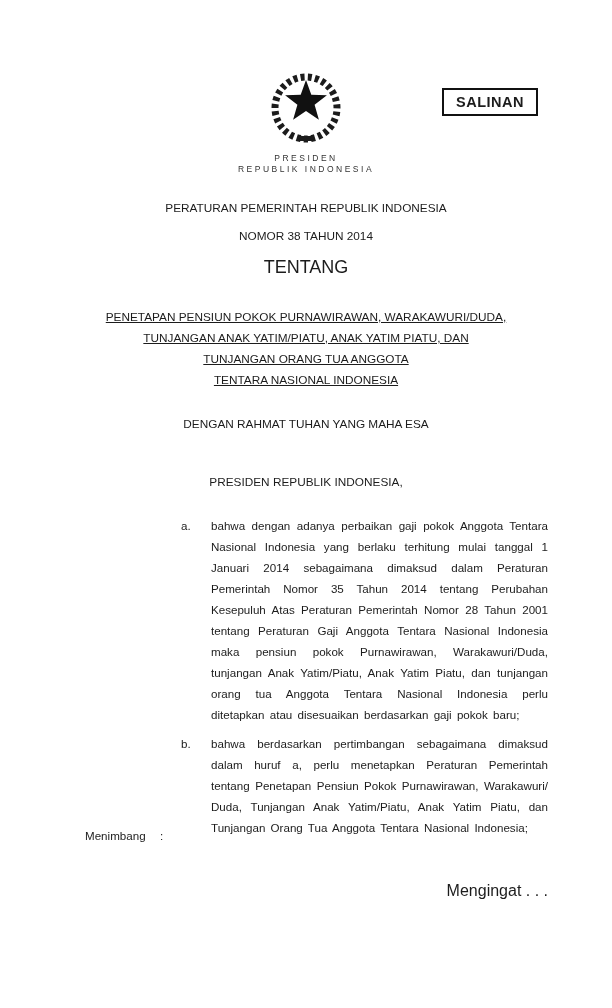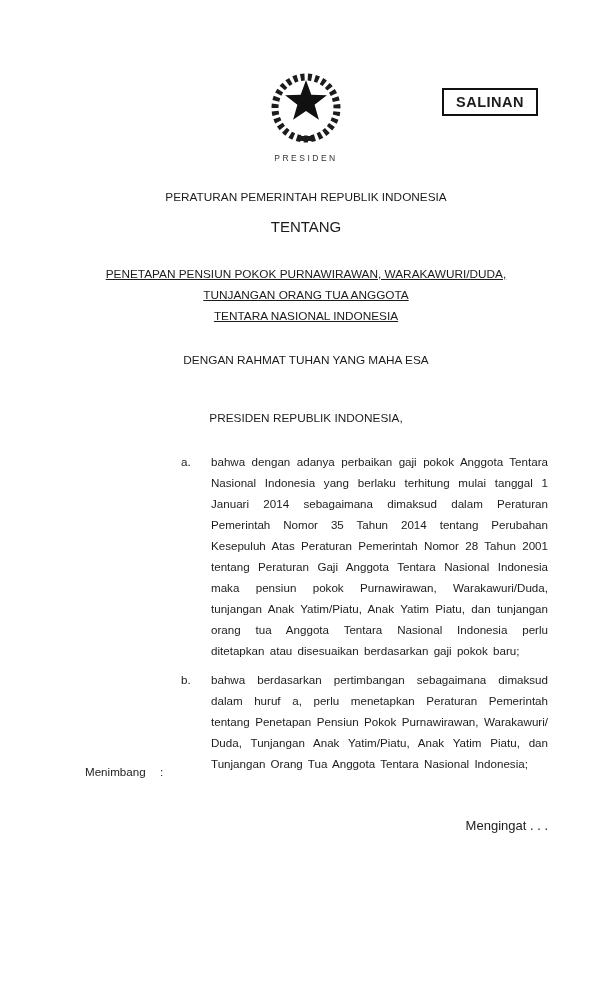--- a/index.html
+++ b/index.html
@@ -46,21 +46,21 @@
     color: #333;
   }
   .letterhead .lh2 {
     font-size: 8.5px;
     letter-spacing: 2.5px;
     color: #333;
   }
   .title-block { text-align: center; }
   .title-line1 { margin-top: 26px; font-size: 11.8px; }
   .title-line2 { margin-top: 14px; font-size: 11.8px; }
-  .title-line3 { margin-top: 14px; font-size: 15px; }
+  .title-line3 { margin-top: 14px; font-size: 18px; }
   .subject { margin-top: 29px; text-decoration: underline; }
   .subject div { font-size: 11.8px; line-height: 21px; }
   .invocation { margin-top: 26px; font-size: 11.8px; }
   .authority { margin-top: 44px; font-size: 11.8px; }
   .body-block {
     margin-top: 26px;
     padding-left: 85px;
     padding-right: 64px;
     font-size: 11.6px;
   }
@@ -73,21 +73,21 @@
   .item-text {
     flex: 1;
     text-align: justify;
     line-height: 21px;
     word-spacing: 2px;
   }
   .catchword {
     margin-top: 36px;
     padding-right: 64px;
     text-align: right;
-    font-size: 13px;
+    font-size: 16px;
   }
 </style>
 </head>
 <body>
 
 <div class="page">
 
   <div class="salinan-box">
     <span>SALINAN</span>
   </div>
@@ -97,27 +97,30 @@
     <circle cx="42" cy="42" r="31" fill="none" stroke="#1c1c1c" stroke-width="7" stroke-dasharray="4 3.2" transform="rotate(100 42 42)"></circle>
     <circle cx="42" cy="42" r="25" fill="none" stroke="#ffffff" stroke-width="2"></circle>
 
     <polygon fill="#111" points="42,14 47.3,28.7 62.9,29.2 50.6,38.8 54.9,53.8 42,45 29.1,53.8 33.4,38.8 21.1,29.2 36.7,28.7"></polygon>
 
     <rect x="34" y="70" width="16" height="5" fill="#1c1c1c"></rect>
   </svg>
 
   <div class="letterhead">
     <div class="lh1">PRESIDEN</div>
+    <div class="lh2">REPUBLIK INDONESIA</div>
   </div>
 
   <div class="title-block">
     <div class="title-line1">PERATURAN PEMERINTAH REPUBLIK INDONESIA</div>
+    <div class="title-line2">NOMOR 38 TAHUN 2014</div>
     <div class="title-line3">TENTANG</div>
     <div class="subject">
       <div>PENETAPAN PENSIUN POKOK PURNAWIRAWAN, WARAKAWURI/DUDA,</div>
+      <div>TUNJANGAN ANAK YATIM/PIATU, ANAK YATIM PIATU, DAN</div>
       <div>TUNJANGAN ORANG TUA ANGGOTA</div>
       <div>TENTARA NASIONAL INDONESIA</div>
     </div>
     <div class="invocation">DENGAN RAHMAT TUHAN YANG MAHA ESA</div>
     <div class="authority">PRESIDEN REPUBLIK INDONESIA,</div>
   </div>
 
   <div class="body-block">
     <div class="consider-row">
       <div class="consider-label">Menimbang</div>

